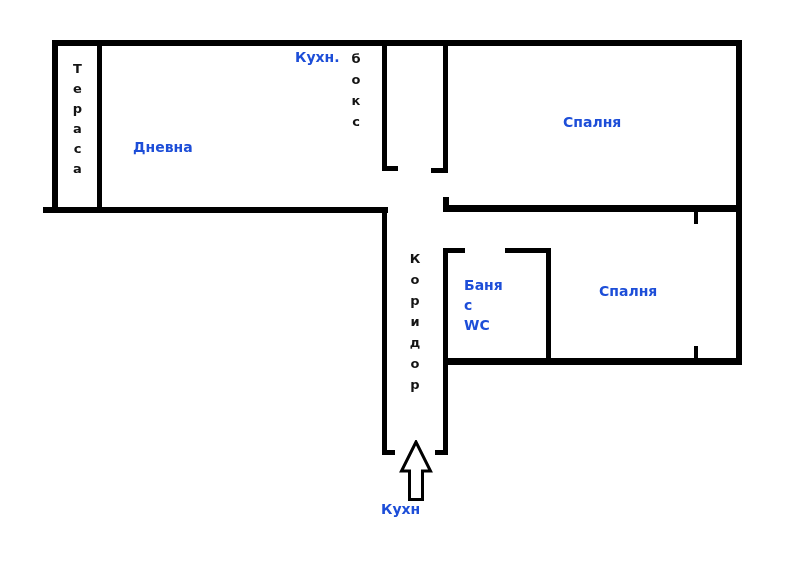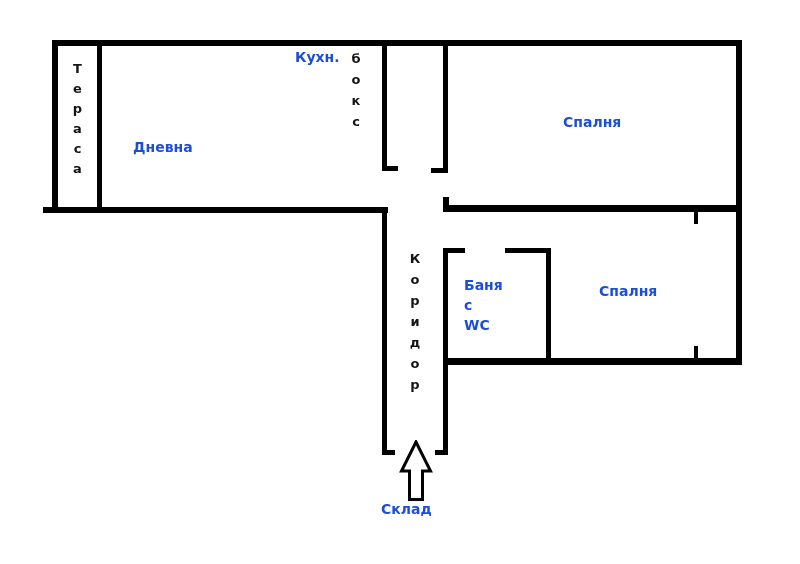--- a/index.html
+++ b/index.html
@@ -116,15 +116,15 @@
     <div>с</div>
     <div>WC</div>
   </div>
 
   <div class="label" style="left:599px; top:283px;">Спалня</div>
 
   <svg id="entrance-arrow-icon" width="34" height="62" viewBox="0 0 34 62">
     <polygon points="17,2 2.5,31 10.5,31 10.5,59.5 23.5,59.5 23.5,31 31.5,31" fill="#ffffff" stroke="#000000" stroke-width="3" stroke-linejoin="miter"></polygon>
   </svg>
 
-  <div class="label center" style="left:381px; top:501px; width:70px;">Склад</div>
+  <div class="label center" style="left:381px; top:501px; width:70px;">Кухн</div>
 
 </div>
 
 </body></html>

